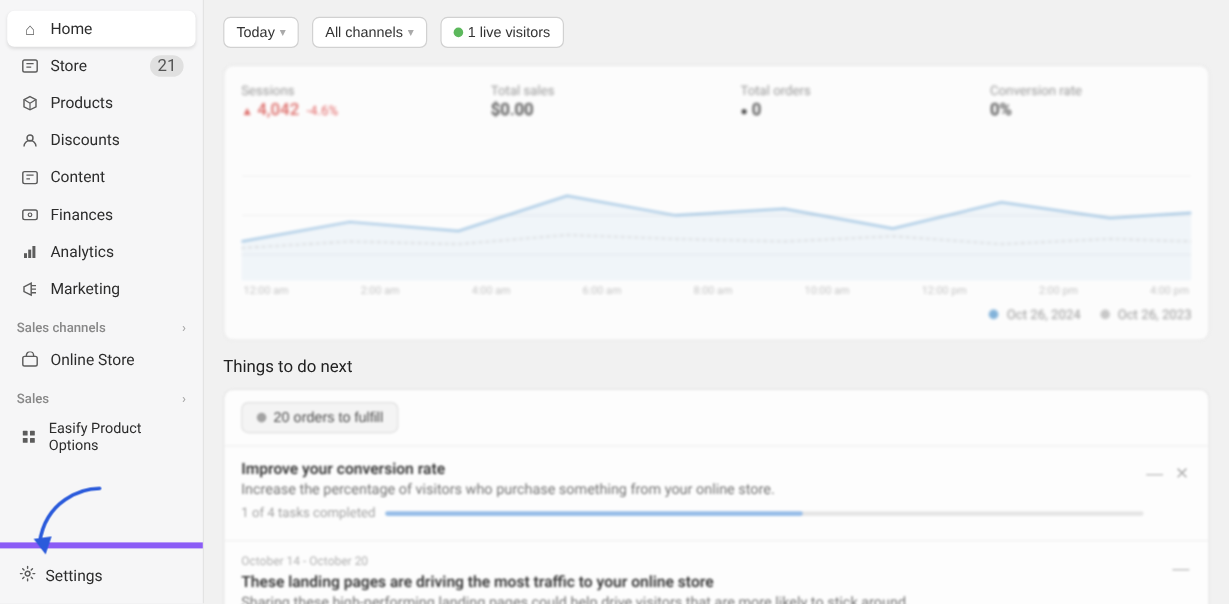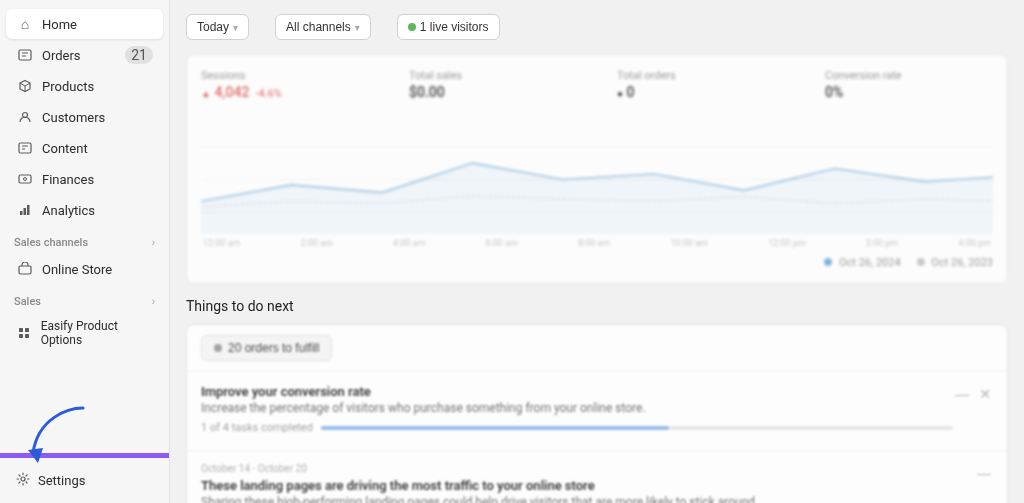--- a/index.html
+++ b/index.html
@@ -93,21 +93,21 @@
     .main {
       flex: 1;
       background: #f1f1f1;
       padding: 14px 16px;
       overflow-y: auto;
     }
 
     
     .top-bar {
       display: flex;
-      gap: 26px;
+      gap: 11px;
       margin-bottom: 14px;
       align-items: center;
     }
     .filter-btn {
       background: #fff;
       border: 1px solid #d1d1d1;
       border-radius: 6px;
       padding: 5px 10px;
       font-size: 12px;
       color: #333;
@@ -297,42 +297,42 @@
       <span>Home</span>
     </div>
     <div class="sidebar-item">
       <span class="icon">
         <svg width="14" height="14" viewBox="0 0 14 14" fill="none">
             <rect x="1" y="2" width="12" height="10" rx="1.5" stroke="#5c5c5c" stroke-width="1.2"></rect>
             <line x1="4" y1="5" x2="10" y2="5" stroke="#5c5c5c" stroke-width="1"></line>
             <line x1="4" y1="8" x2="8" y2="8" stroke="#5c5c5c" stroke-width="1"></line>
           </svg>
       </span>
-      <span>Orders</span>
+      <span>Store</span>
       <span class="badge">21</span>
     </div>
     <div class="sidebar-item">
       <span class="icon">
         <svg width="14" height="14" viewBox="0 0 14 14" fill="none">
             <path d="M7 1.5L12 4V10L7 12.5L2 10V4L7 1.5Z" stroke="#5c5c5c" stroke-width="1.2"></path>
             <line x1="7" y1="7" x2="7" y2="12.5" stroke="#5c5c5c" stroke-width="1"></line>
             <line x1="2" y1="4" x2="7" y2="7" stroke="#5c5c5c" stroke-width="1"></line>
             <line x1="12" y1="4" x2="7" y2="7" stroke="#5c5c5c" stroke-width="1"></line>
           </svg>
       </span>
       <span>Products</span>
     </div>
     <div class="sidebar-item">
       <span class="icon">
         <svg width="14" height="14" viewBox="0 0 14 14" fill="none">
             <circle cx="7" cy="5" r="2.5" stroke="#5c5c5c" stroke-width="1.2"></circle>
             <path d="M2 12c0-2.761 2.239-5 5-5s5 2.239 5 5" stroke="#5c5c5c" stroke-width="1.2"></path>
           </svg>
       </span>
-      <span>Customers</span>
+      <span>Discounts</span>
     </div>
     <div class="sidebar-item">
       <span class="icon">
         <svg width="14" height="14" viewBox="0 0 14 14" fill="none">
             <rect x="1" y="2" width="12" height="10" rx="1.5" stroke="#5c5c5c" stroke-width="1.2"></rect>
             <line x1="4" y1="5" x2="10" y2="5" stroke="#5c5c5c" stroke-width="1"></line>
             <line x1="4" y1="8" x2="7" y2="8" stroke="#5c5c5c" stroke-width="1"></line>
           </svg>
       </span>
       <span>Content</span>
@@ -348,20 +348,31 @@
     </div>
     <div class="sidebar-item">
       <span class="icon">
         <svg width="14" height="14" viewBox="0 0 14 14" fill="none">
             <rect x="2" y="8" width="2.5" height="4" fill="#5c5c5c"></rect>
             <rect x="5.5" y="5" width="2.5" height="7" fill="#5c5c5c"></rect>
             <rect x="9" y="2" width="2.5" height="10" fill="#5c5c5c"></rect>
           </svg>
       </span>
       <span>Analytics</span>
+    </div>
+    <div class="sidebar-item">
+      <span class="icon">
+        <svg width="14" height="14" viewBox="0 0 14 14" fill="none">
+            <path d="M2 5L8 2V12L2 9V5Z" stroke="#5c5c5c" stroke-width="1.2"></path>
+            <line x1="8" y1="4" x2="12" y2="4" stroke="#5c5c5c" stroke-width="1.2"></line>
+            <line x1="8" y1="10" x2="12" y2="10" stroke="#5c5c5c" stroke-width="1.2"></line>
+            <line x1="8" y1="7" x2="12" y2="7" stroke="#5c5c5c" stroke-width="1"></line>
+          </svg>
+      </span>
+      <span>Marketing</span>
     </div>
 
     <div class="sidebar-section-label">
       <span>Sales channels</span>
       <span class="chevron">›</span>
     </div>
     <div class="sidebar-item">
       <span class="icon">
         <svg width="14" height="14" viewBox="0 0 14 14" fill="none">
             <rect x="1" y="4" width="12" height="8" rx="1.5" stroke="#5c5c5c" stroke-width="1.2"></rect>

